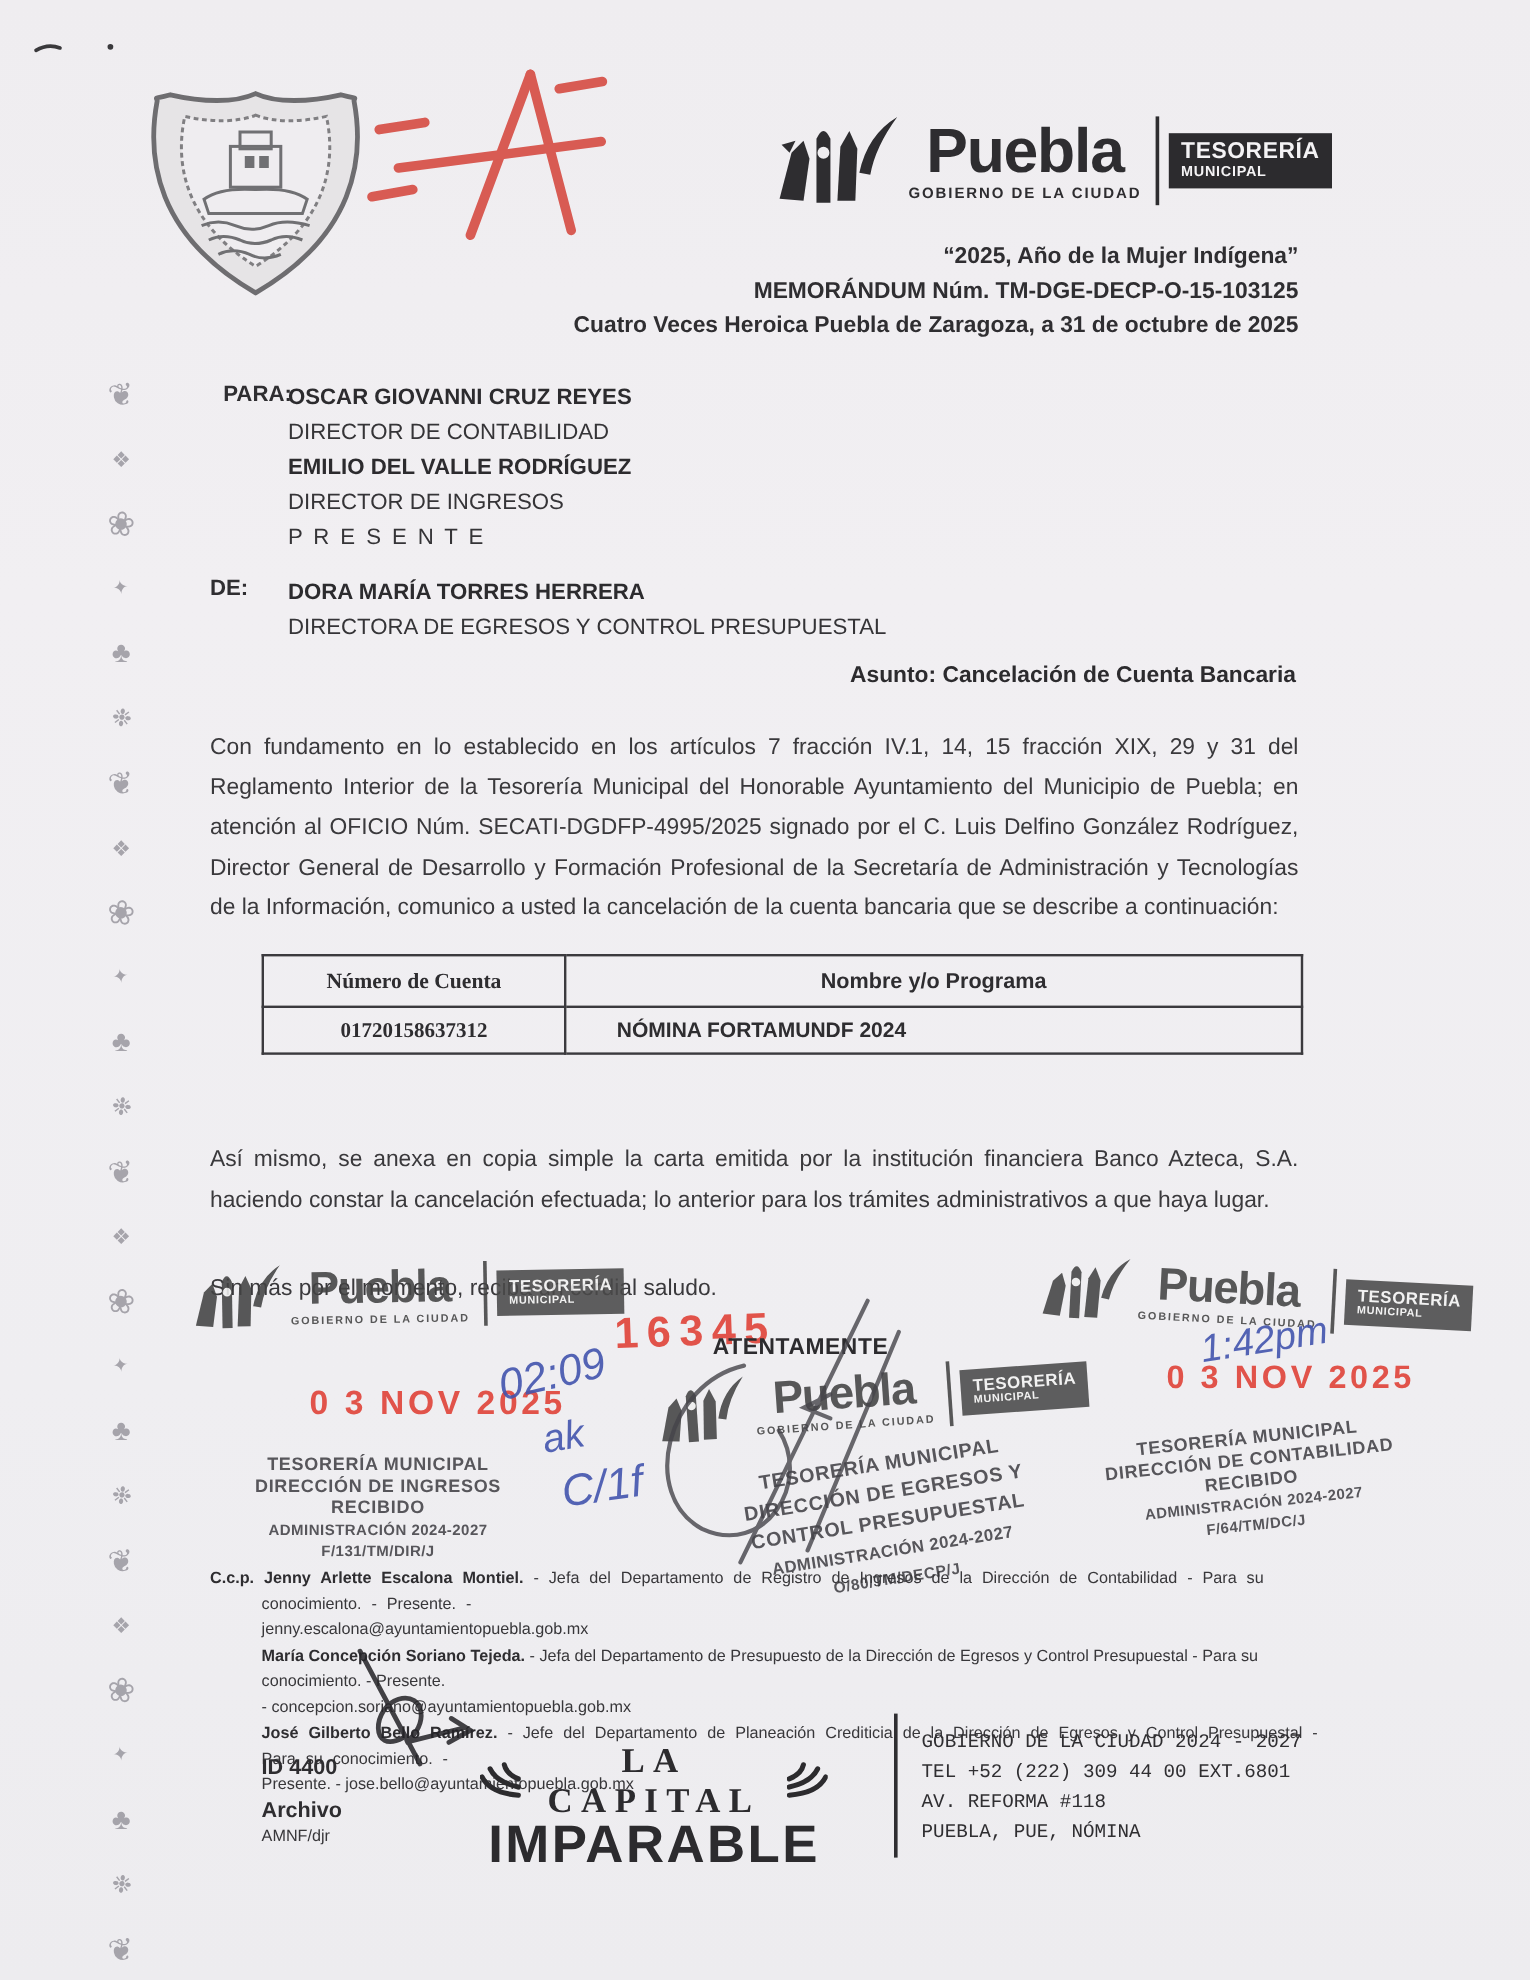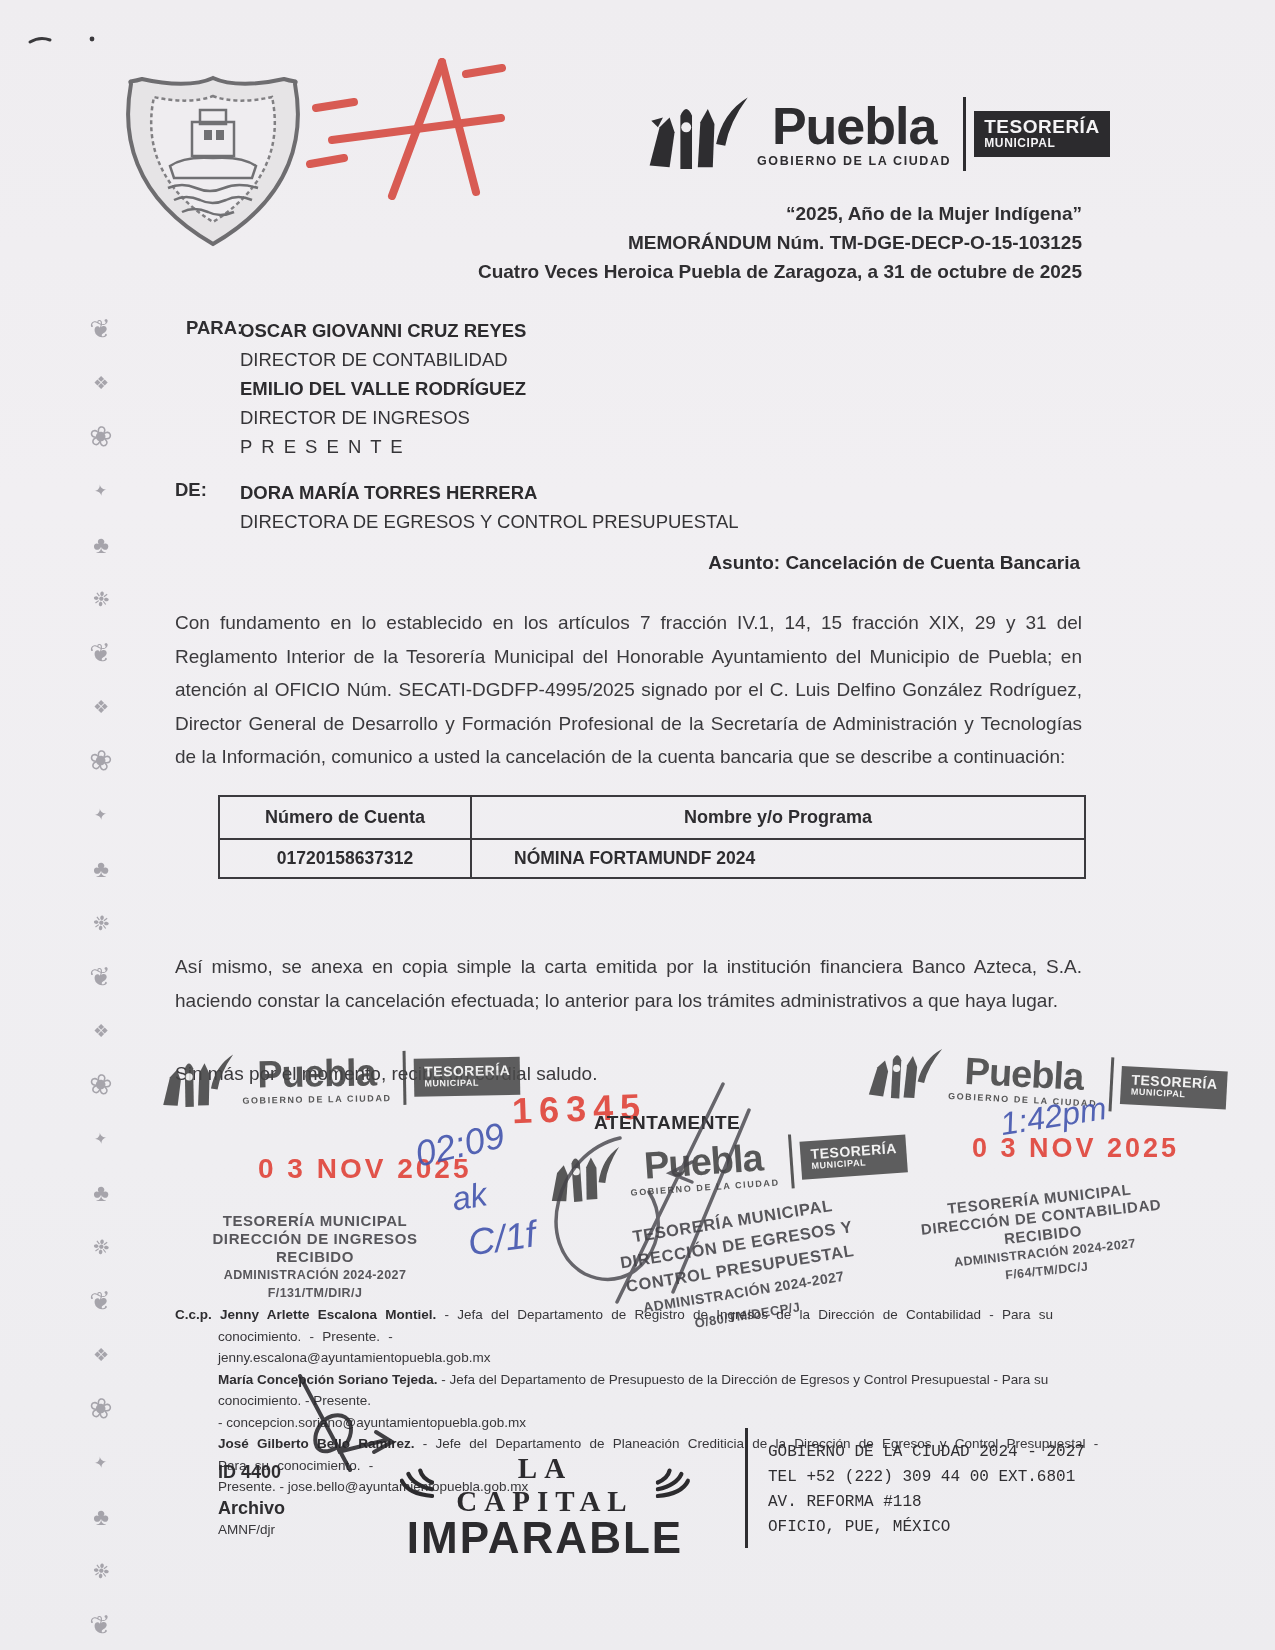--- a/index.html
+++ b/index.html
@@ -41,21 +41,21 @@
   .lbl{font-weight:800;font-size:18.5px;color:#2f2e31;}
   .rline{font-size:18.5px;color:#353437;line-height:29px;white-space:nowrap;}
   .rline.b{font-weight:800;color:#2c2b2e;}
   .subject{font-weight:800;font-size:19px;color:#2c2b2e;text-align:right;}
   .para{font-size:19px;line-height:33.5px;text-align:justify;color:#3a393c;}
   
   table.acct{border-collapse:collapse;width:868px;}
   table.acct th,table.acct td{border:2.5px solid #3b3a3e;}
   table.acct th{font-size:18px;font-weight:800;color:#2e2d30;padding:10px 6px;}
   table.acct td{font-size:17.5px;font-weight:800;color:#2e2d30;padding:8px 6px;}
-  table.acct .c1{width:238px;text-align:center;}
+  table.acct .c1{width:238px;text-align:center;font-family:Liberation Serif, serif;}
   table.acct td.c2{padding-left:42px;}
   
   .redstamp{font-weight:800;color:#e0463c;letter-spacing:3px;white-space:nowrap;opacity:.92;}
   .bluepen{color:#4355ae;font-style:italic;font-weight:400;white-space:nowrap;opacity:.9;}
   .stamptxt{font-weight:700;color:#4b4a4f;text-align:center;line-height:18px;letter-spacing:.6px;opacity:.92;}
   .stamptxt .s1{font-size:15px;}
   .stamptxt .s2{font-size:12.5px;letter-spacing:.4px;}
   .atent{font-weight:800;font-size:19px;letter-spacing:.5px;color:#2c2b2e;}
   
   .ccp{font-size:13.5px;line-height:21.5px;color:#38373a;width:915px;}
@@ -345,16 +345,16 @@
       </svg>
     </div>
     <div class="l2">IMPARABLE</div>
   </div>
 
   <div class="vline abs" style="left:745px;top:1428px;height:120px;"></div>
   <div class="addr abs" style="left:768px;top:1440px;">
     <div>GOBIERNO DE LA CIUDAD 2024 - 2027</div>
     <div>TEL +52 (222) 309 44 00 EXT.6801</div>
     <div>AV. REFORMA #118</div>
-    <div>OFICIO, PUE, MÉXICO</div>
+    <div>PUEBLA, PUE, NÓMINA</div>
   </div>
 
 </div>
 
 </body></html>

